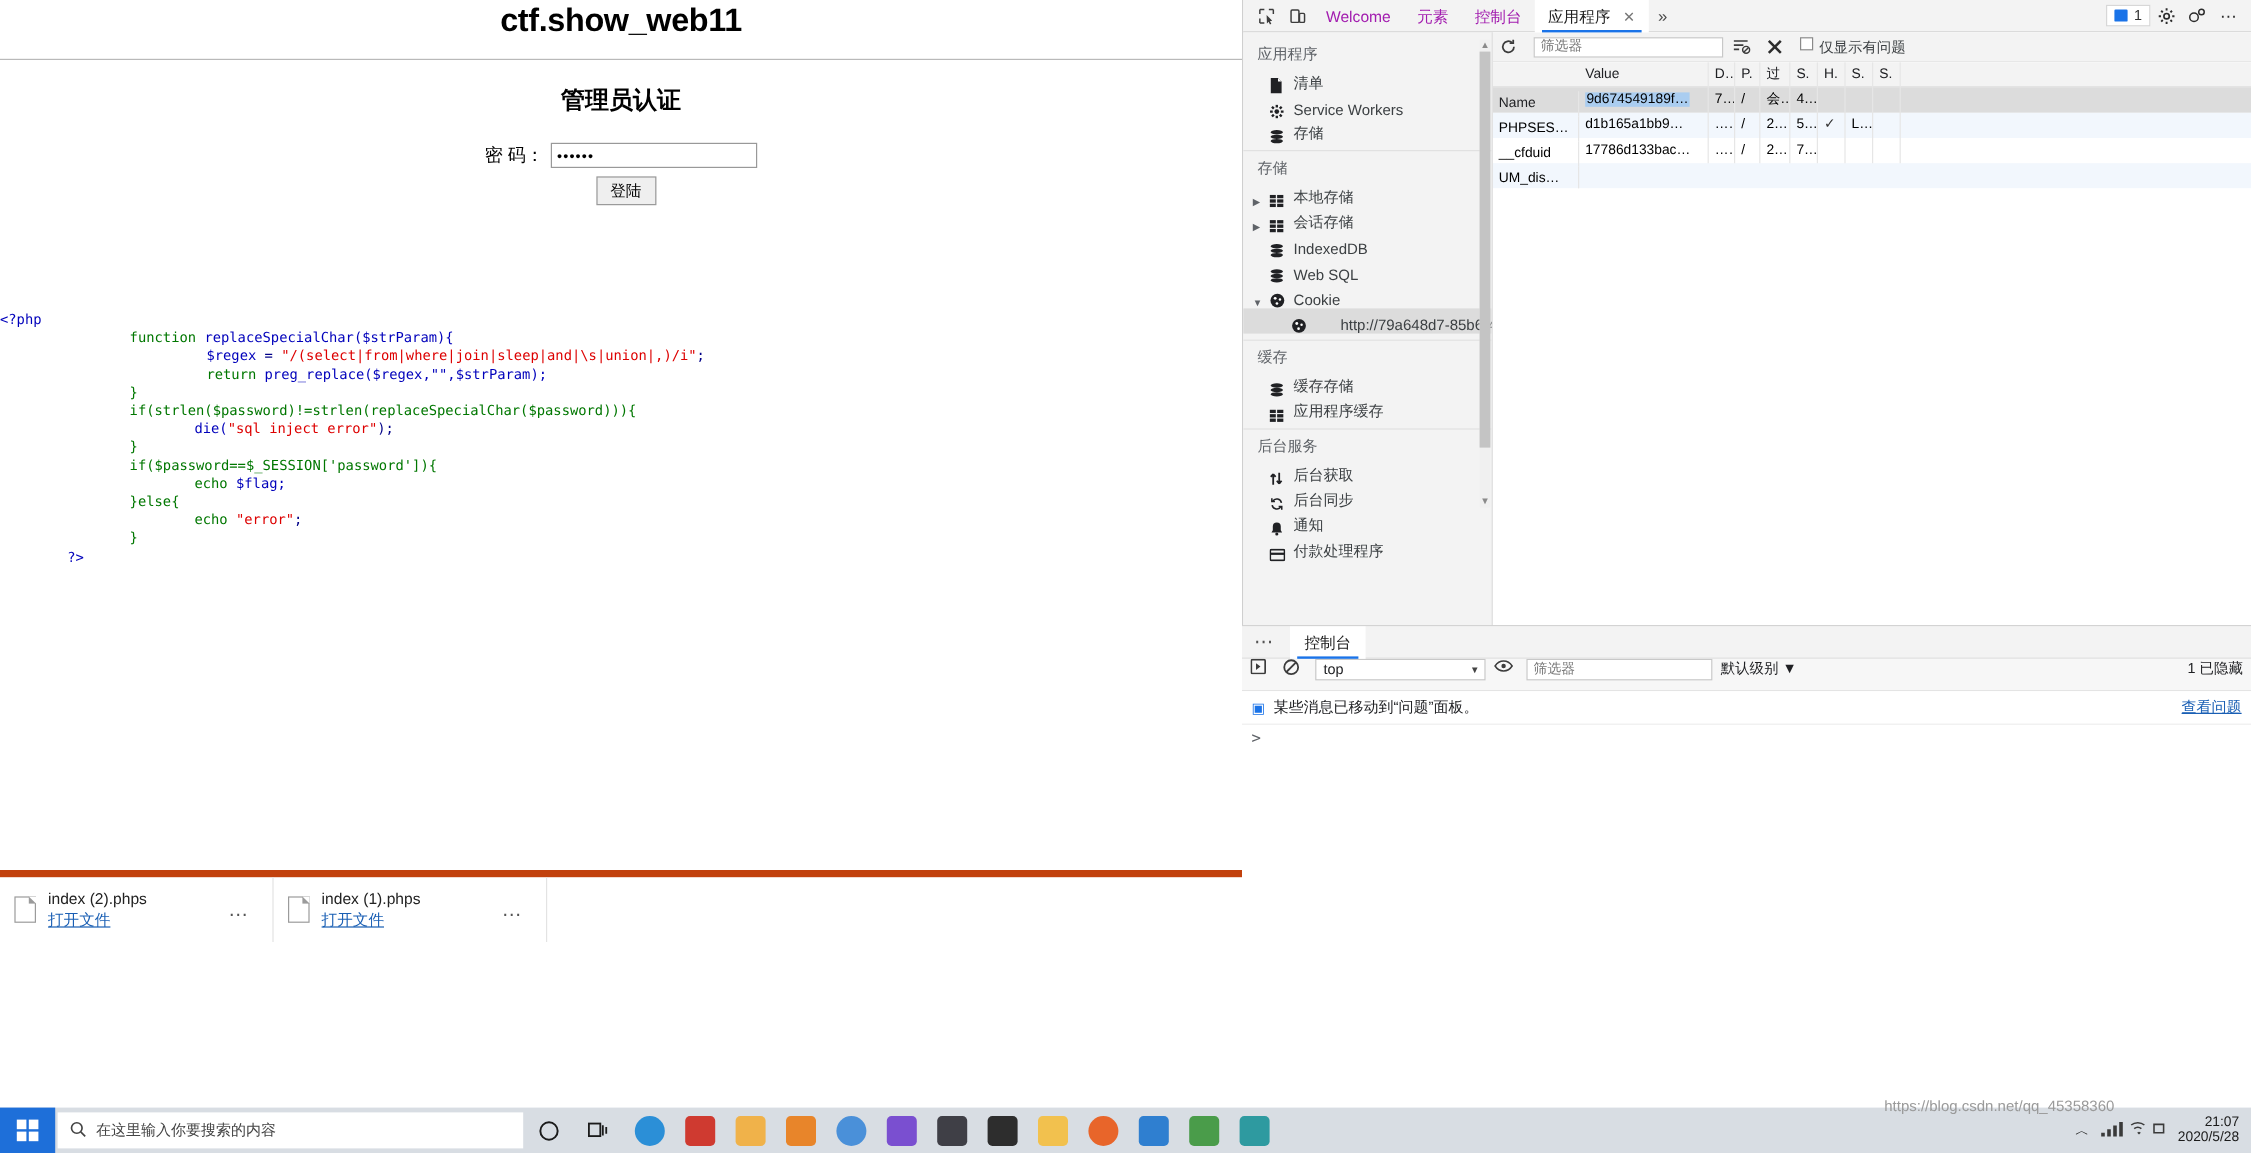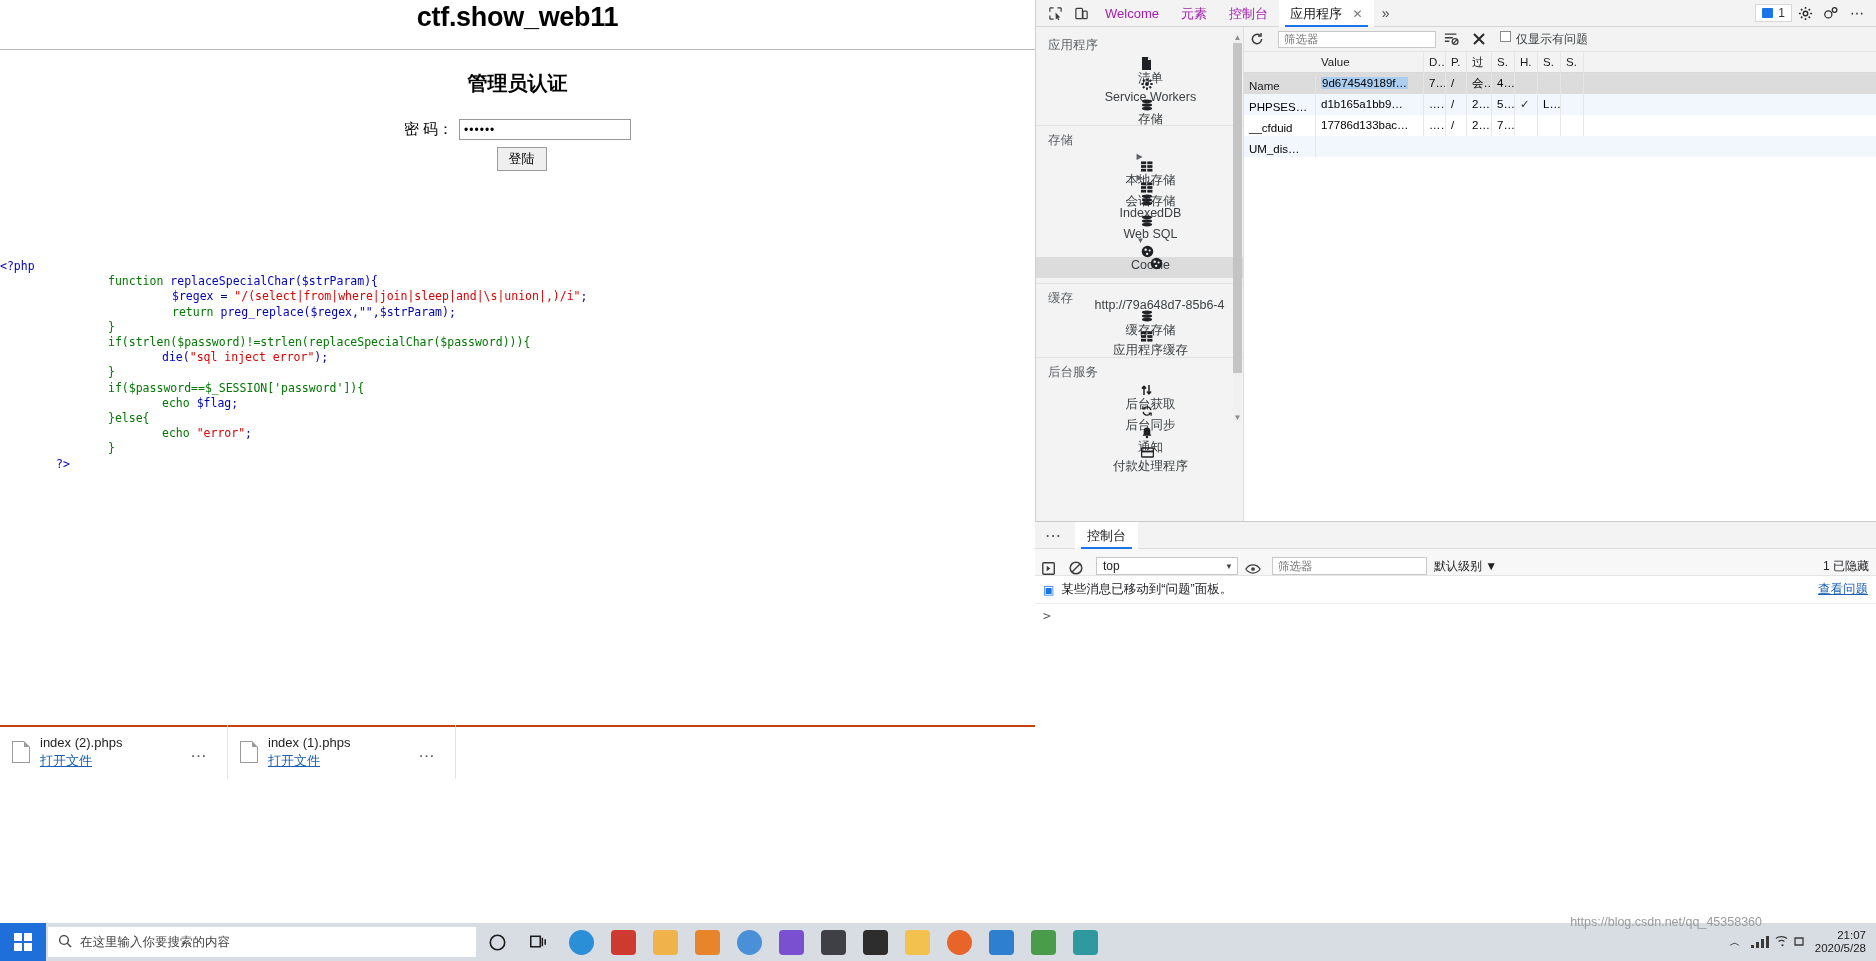--- a/index.html
+++ b/index.html
@@ -54,22 +54,22 @@
   }
   .tok-tag { color:#0000bb; }
   .tok-kw  { color:#007700; }
   .tok-var { color:#0000bb; }
   .tok-str { color:#dd0000; }
   .tok-pl  { color:#000088; }
 
   
   #download-bar {
     position:absolute; left:0; top:725px; width:1035px; height:54px;
-    background:#fff; border-top:2px solid #c2410c;
-    display:flex; align-items:flex-end;
+    background:#fff; border-top:6px solid #c2410c;
+    display:flex; align-items:flex-start;
   }
   .dl-item {
     display:flex; align-items:center; height:54px;
     padding:0 4px 0 12px; border-right:1px solid #e3e3e3;
     min-width:228px;
   }
   .dl-fileicon {
     width:18px; height:22px; border:1px solid #9b9b9b; background:#fff;
     margin-right:10px; position:relative; flex:0 0 auto;
   }
@@ -132,22 +132,22 @@
   #dt-sidebar {
     width:208px; flex:0 0 208px; background:#f3f3f3; overflow:hidden;
     border-right:1px solid #dedede; position:relative;
     padding-top:4px;
   }
   .sb-group-title {
     font-size:12.5px; color:#5f6368; padding:6px 0 3px 12px;
   }
   .sb-sep { height:1px; background:#e1e1e1; margin:5px 0 0 0; }
   .sb-item {
-    display:flex; align-items:center; height:21px; font-size:12.5px;
-    color:#3c4043; padding-left:22px; cursor:pointer; white-space:nowrap;flex-direction:column;
+    display:flex; align-items:flex-end; height:21px; font-size:12.5px;
+    color:#3c4043; padding-left:22px; cursor:pointer; white-space:nowrap;
   }
   .sb-item.selected { background:#dcdcdc;gap:28px; }
   .sb-item .arrow {
     width:12px; font-size:8px; color:#5f6368; margin-left:-14px; margin-right:2px;
   }
   .sb-ico { width:20px; display:flex; align-items:center; justify-content:flex-start; color:#202124; }
   .sb-item.indent { padding-left:40px; }
   #sb-scroll {
     position:absolute; right:1px; top:6px; width:9px; height:390px;
     background:#f0f0f0;
@@ -227,21 +227,21 @@
   }
   #cd-dots { font-size:16px; color:#555; letter-spacing:2px; padding:0 12px 0 2px; cursor:pointer; }
   .cd-tab {
     padding:0 12px; height:27px; line-height:27px; font-size:13px; color:#202020;
     background:#fff; position:relative; cursor:pointer;
   }
   .cd-tab:after {
     content:""; position:absolute; left:6px; right:6px; bottom:0; height:2px; background:#1a73e8;
   }
   #cd-toolbar {
-    height:27px; display:flex; align-items:flex-end; gap:7px; padding:0 7px;
+    height:27px; display:flex; align-items:flex-start; gap:7px; padding:0 7px;
     border-bottom:1px solid #e4e4e4; background:#f7f7f7; flex:0 0 auto;
   }
   .cdt-ico { width:20px; text-align:center; font-size:13px; color:#3c3c3c; cursor:pointer; }
   #cd-context {
     width:142px; height:18px; border:1px solid #c8c8c8; background:#fff;
     font-size:12px; color:#202124; display:flex; align-items:center;
     justify-content:space-between; padding:0 4px 0 6px; cursor:pointer;
   }
   #cd-context .caret { font-size:8px; color:#444; }
   #cd-filter {
@@ -265,21 +265,21 @@
     position:absolute; left:0; bottom:0; width:1876px; height:38px;
     background:#d8dde3; display:flex; align-items:center;
   }
   #start-btn {
     width:46px; height:38px; display:flex; align-items:center; justify-content:center;
     cursor:pointer; background:#1e6fd9;
   }
   .win-sq { display:grid; grid-template-columns:8px 8px; grid-template-rows:8px 8px; gap:2px; }
   .win-sq i { background:#fff; display:block; }
   #tb-search {
-    width:428px; height:30px; background:#fff; display:flex; align-items:center;
+    width:388px; height:30px; background:#fff; display:flex; align-items:center;
     gap:8px; padding:0 10px; margin-left:2px; font-size:12.5px; color:#444;
     cursor:text;
   }
   .tb-icon {
     width:42px; height:38px; display:flex; align-items:center; justify-content:center;
     cursor:pointer;
   }
   .tb-glyph { width:25px; height:25px; border-radius:4px; display:block; }
   #tb-right {
     margin-left:auto; display:flex; align-items:center; gap:8px;

